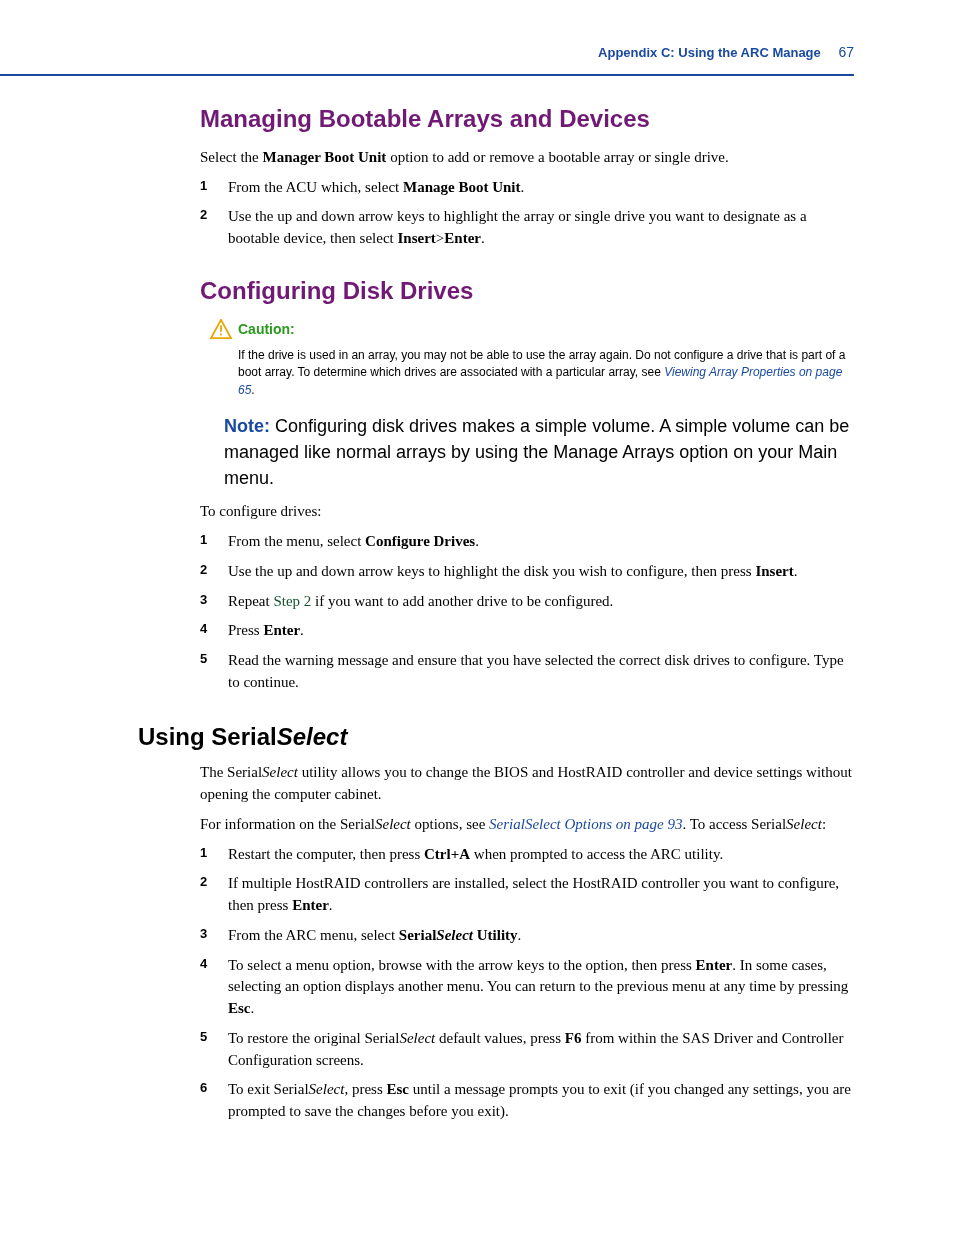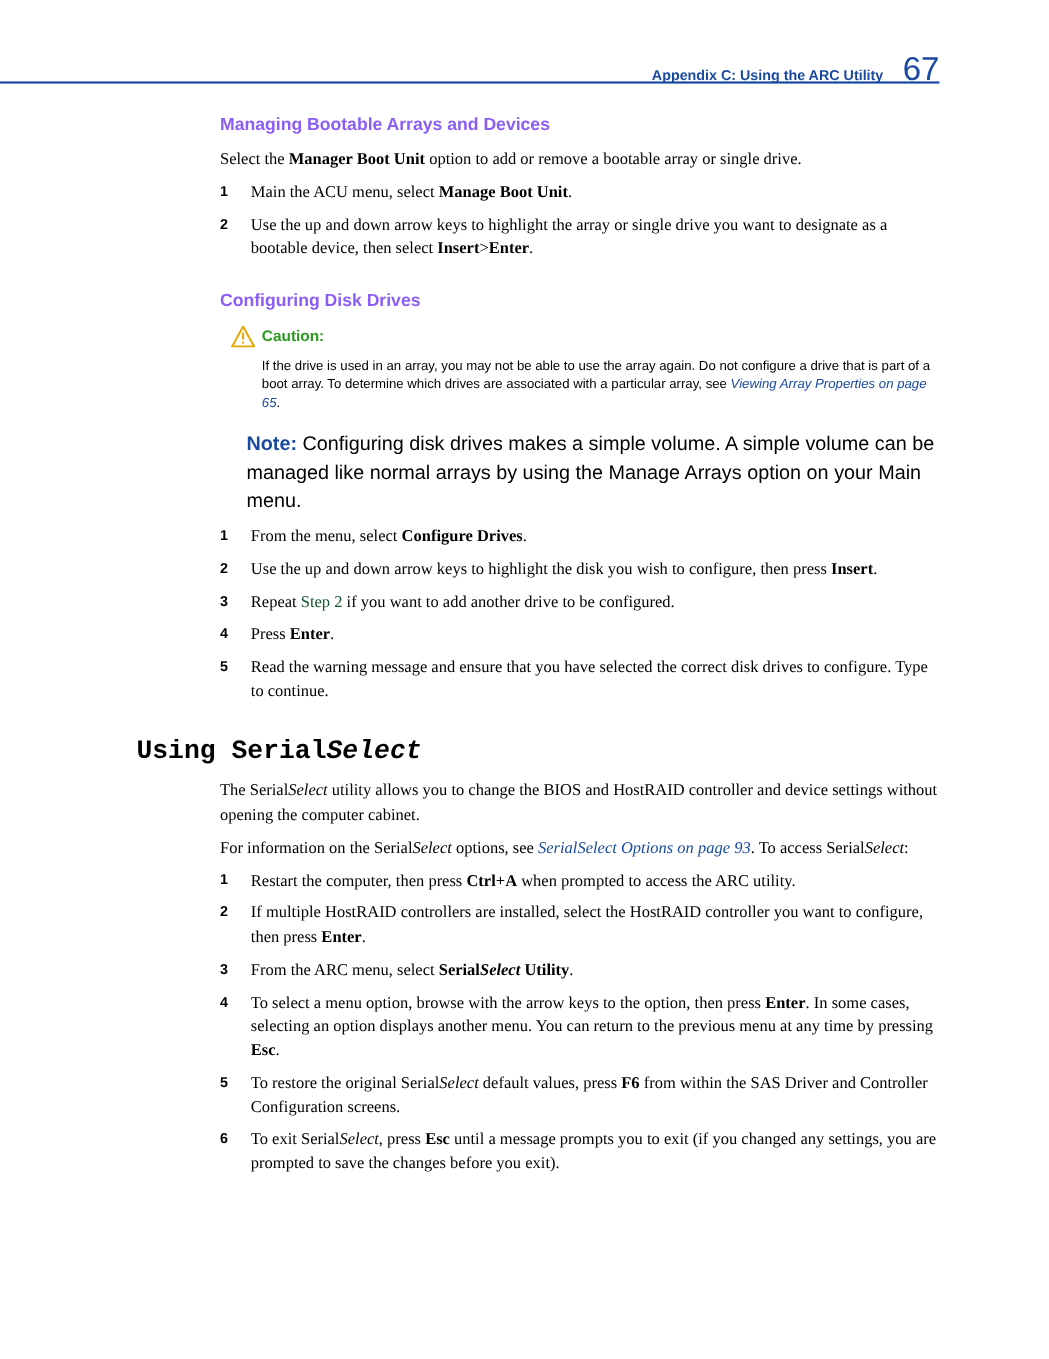--- a/index.html
+++ b/index.html
@@ -1,22 +1,22 @@
 <!DOCTYPE html>
 <html><head>
 <meta charset="utf-8">
 <style>
   html,body{margin:0;padding:0;background:#fff;font-family:Georgia,"Times New Roman",serif;color:#000;font-size:15px;line-height:1.45;}
   .page{width:954px;min-height:1235px;box-sizing:border-box;padding:46px 100px 60px 120px;position:relative;}
   .header-rule{border-top:2px solid #1a4aa0;position:absolute;left:0;right:100px;top:74px;}
   .page-head{position:absolute;right:100px;top:42px;font-family:Arial,Helvetica,sans-serif;font-size:13px;font-weight:bold;color:#1a4aa0;}
-  .page-head .num{font-size:30px;font-weight:normal;margin-left:14px;color:#1a4aa0;}
+  .page-head .num{font-size:14px;font-weight:normal;margin-left:14px;color:#1a4aa0;}
   .content{margin-top:56px;}
-  h2.green{font-family:Arial,Helvetica,sans-serif;font-size:16px;font-weight:bold;color:#8b5cf6;margin:24px 0 10px 80px;}
-  h1.big{font-family:Liberation Mono, monospace;font-size:24px;font-weight:bold;margin:26px 0 6px 4px;}
+  h2.green{font-family:Arial,Helvetica,sans-serif;font-size:24px;font-weight:bold;color:#701a75;margin:24px 0 10px 80px;}
+  h1.big{font-family:Liberation Sans, sans-serif;font-size:24px;font-weight:bold;margin:26px 0 6px 18px;}
   h1.big .ital{font-style:italic;}
   p{margin:8px 0 8px 80px;}
   ol.num{list-style:none;padding:0;margin:6px 0 6px 80px;}
   ol.num>li{display:flex;margin:8px 0;}
   ol.num>li>.n{font-family:Arial,Helvetica,sans-serif;font-weight:bold;font-size:13px;min-width:28px;}
   ol.num>li>.t{flex:1;}
   .bold{font-weight:bold;font-family:Liberation Serif, serif;}
   .ital{font-style:italic;}
   .link{color:#1a4aa0;font-style:italic;}
   .link2{color:#14532d;}
@@ -26,35 +26,35 @@
   .caution-label{font-family:Liberation Sans, sans-serif;font-weight:bold;color:#2a9a1f;font-size:14px;}
   .caution-body{font-family:Arial,Helvetica,sans-serif;font-size:12px;margin:8px 0 8px 28px;}
   .note-block{font-family:Arial,Helvetica,sans-serif;font-size:18px;margin:14px 0 10px 104px;}
   .note-label{color:#1a4aa0;font-weight:bold;}
 </style>
 </head>
 <body>
 
 <div class="page">
   <div class="page-head">
-    <span>Appendix C: Using the ARC Utility</span>
+    <span>Appendix C: Using the ARC Manage</span>
     <span class="num">67</span>
   </div>
   <div class="header-rule"></div>
 
   <div class="content">
 
     <h2 class="green">Managing Bootable Arrays and Devices</h2>
     <p>
       <span>Select the </span><span class="bold">Manager Boot Unit</span><span> option to add or remove a bootable array or single drive.</span>
     </p>
     <ol class="num">
       <li>
           <span class="n">1</span>
-          <span class="t"><span>Main the ACU menu, select </span><span class="bold">Manage Boot Unit</span><span>.</span></span>
+          <span class="t"><span>From the ACU which, select </span><span class="bold">Manage Boot Unit</span><span>.</span></span>
         </li>
       <li>
           <span class="n">2</span>
           <span class="t"><span>Use the up and down arrow keys to highlight the array or single drive you want to designate as a bootable device, then select </span><span class="bold">Insert</span><span>&gt;</span><span class="bold">Enter</span><span>.</span></span>
         </li>
     </ol>
 
     <h2 class="green">Configuring Disk Drives</h2>
 
     <div class="caution-block">
@@ -68,20 +68,21 @@
       </div>
       <div class="caution-body">
         <span>If the drive is used in an array, you may not be able to use the array again. Do not configure a drive that is part of a boot array. To determine which drives are associated with a particular array, see </span><span class="link">Viewing Array Properties</span><span class="link"> on page 65</span><span>.</span>
       </div>
     </div>
 
     <div class="note-block">
       <span class="note-label">Note:</span><span> Configuring disk drives makes a simple volume. A simple volume can be managed like normal arrays by using the Manage Arrays option on your Main menu.</span>
     </div>
 
+    <p>To configure drives:</p>
 
     <ol class="num">
       <li>
           <span class="n">1</span>
           <span class="t"><span>From the menu, select </span><span class="bold">Configure Drives</span><span>.</span></span>
         </li>
       <li>
           <span class="n">2</span>
           <span class="t"><span>Use the up and down arrow keys to highlight the disk you wish to configure, then press </span><span class="bold">Insert</span><span>.</span></span>
         </li>

